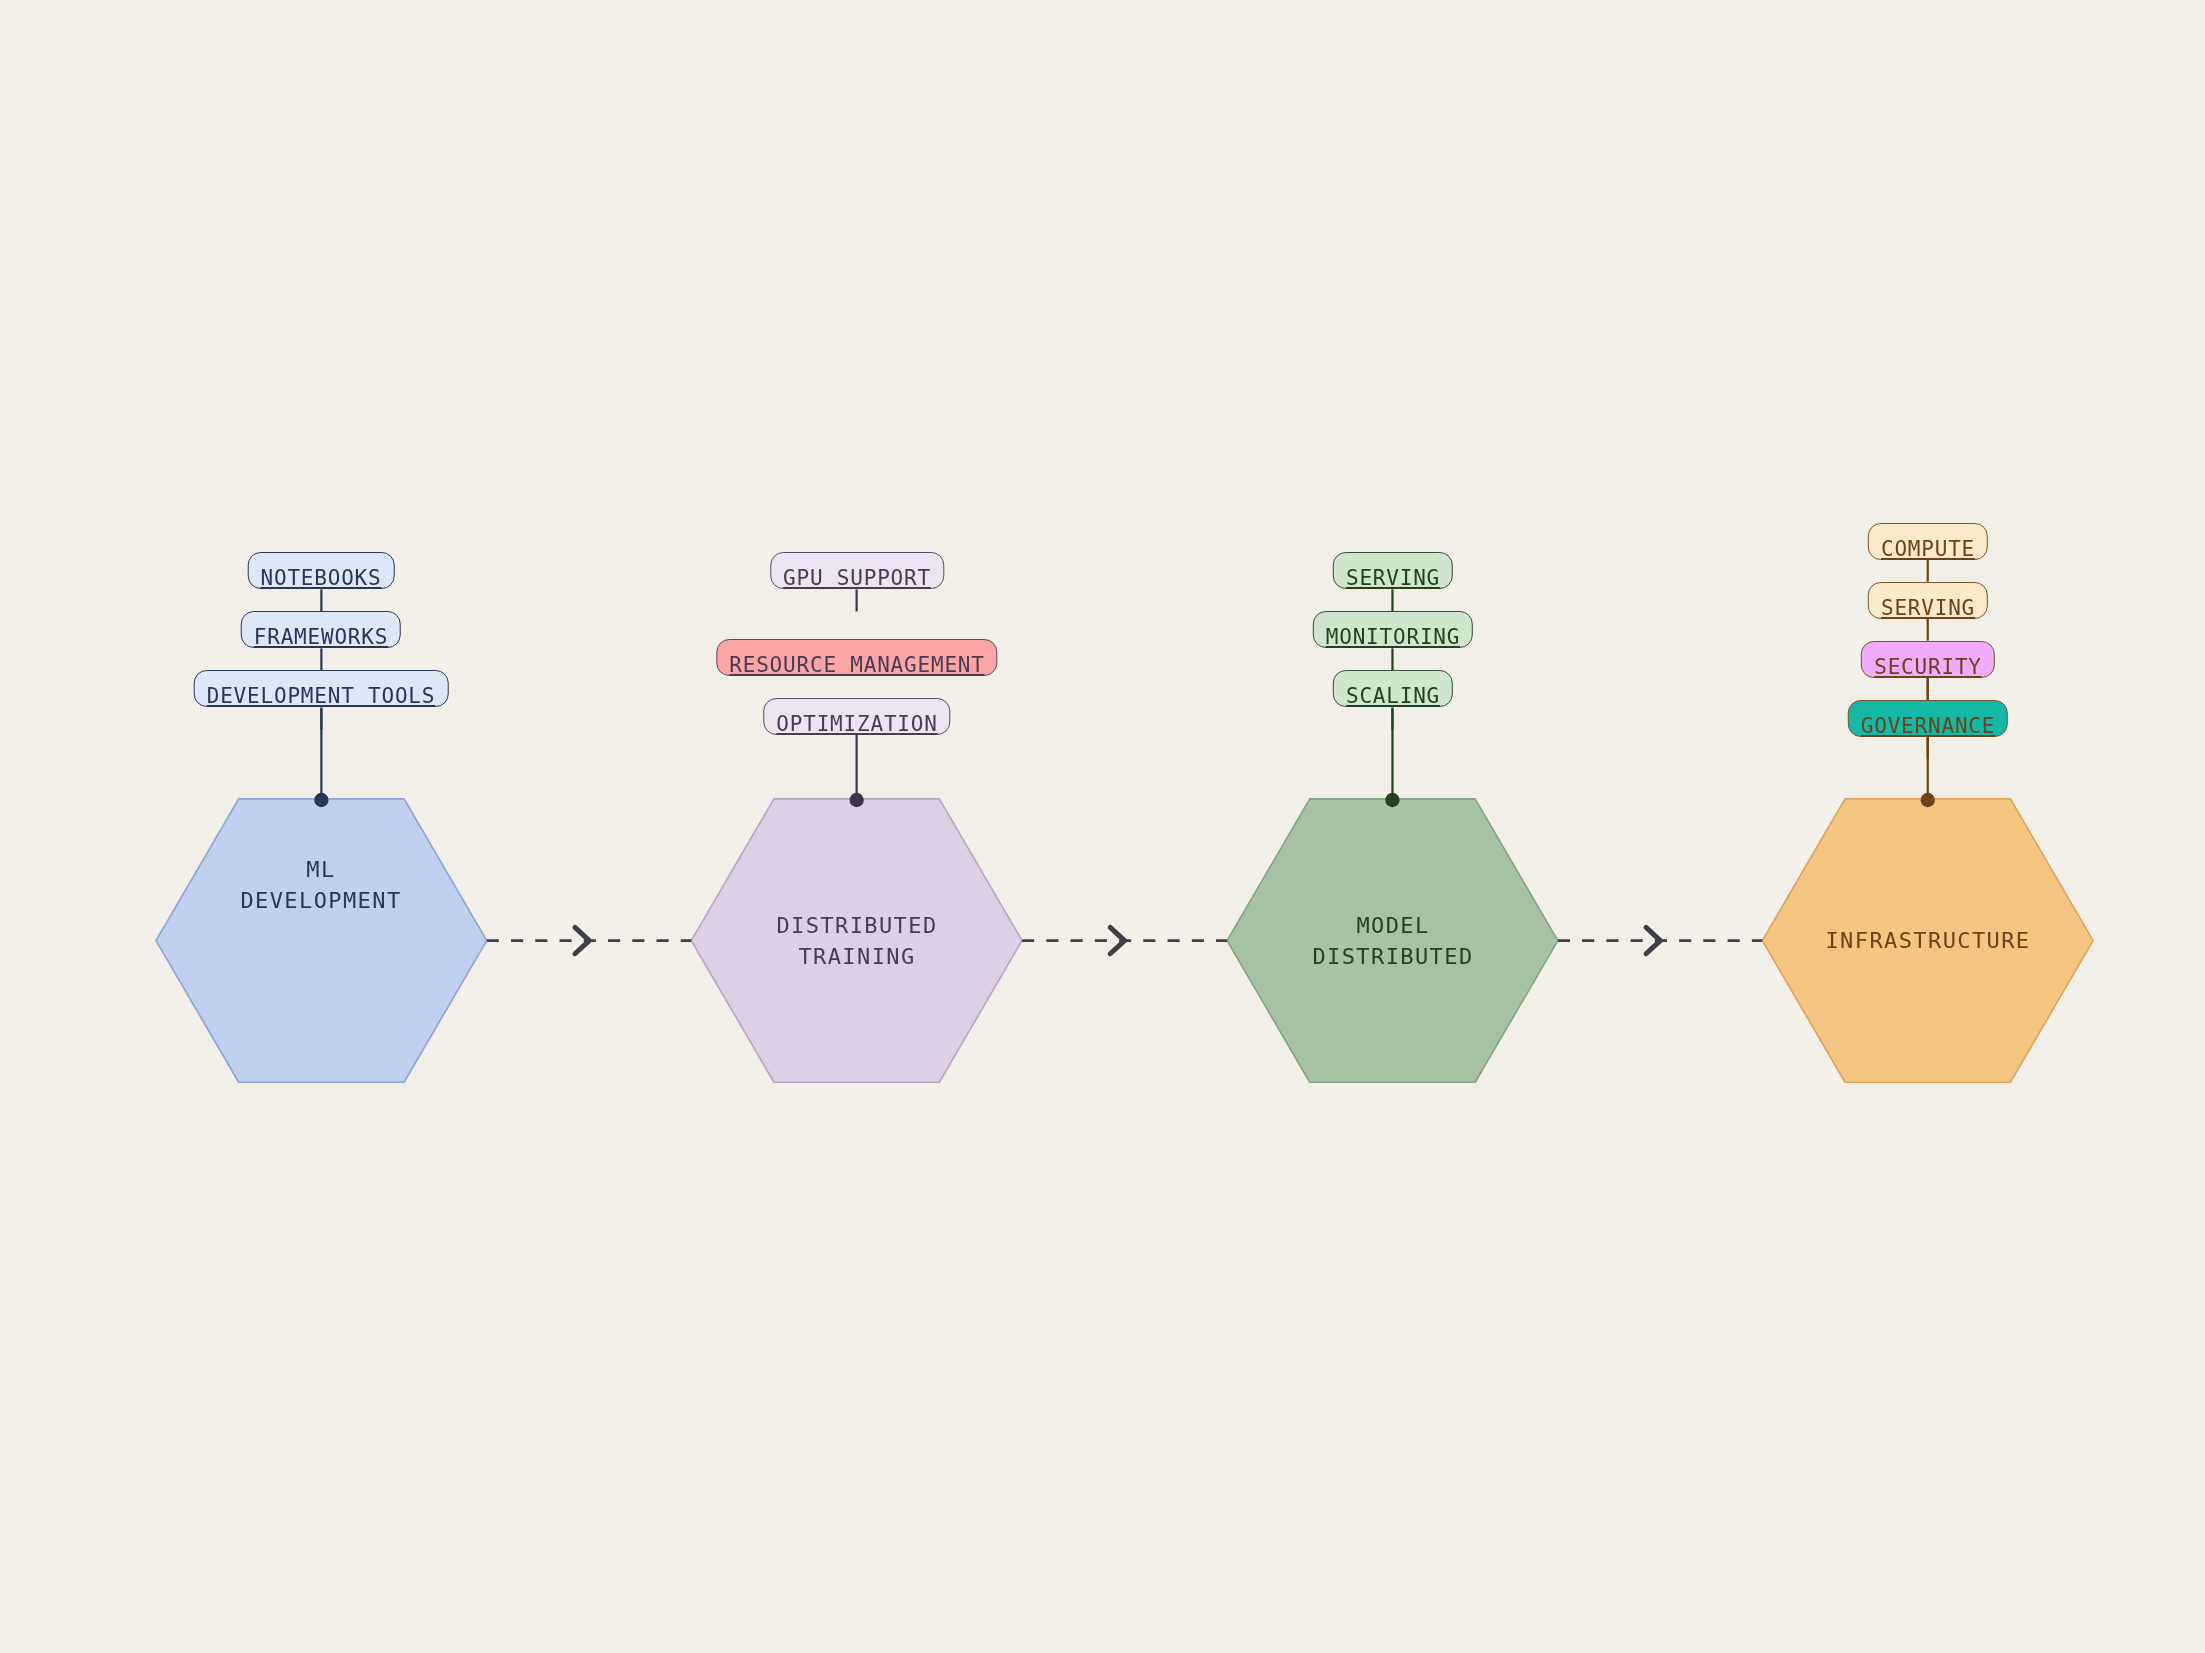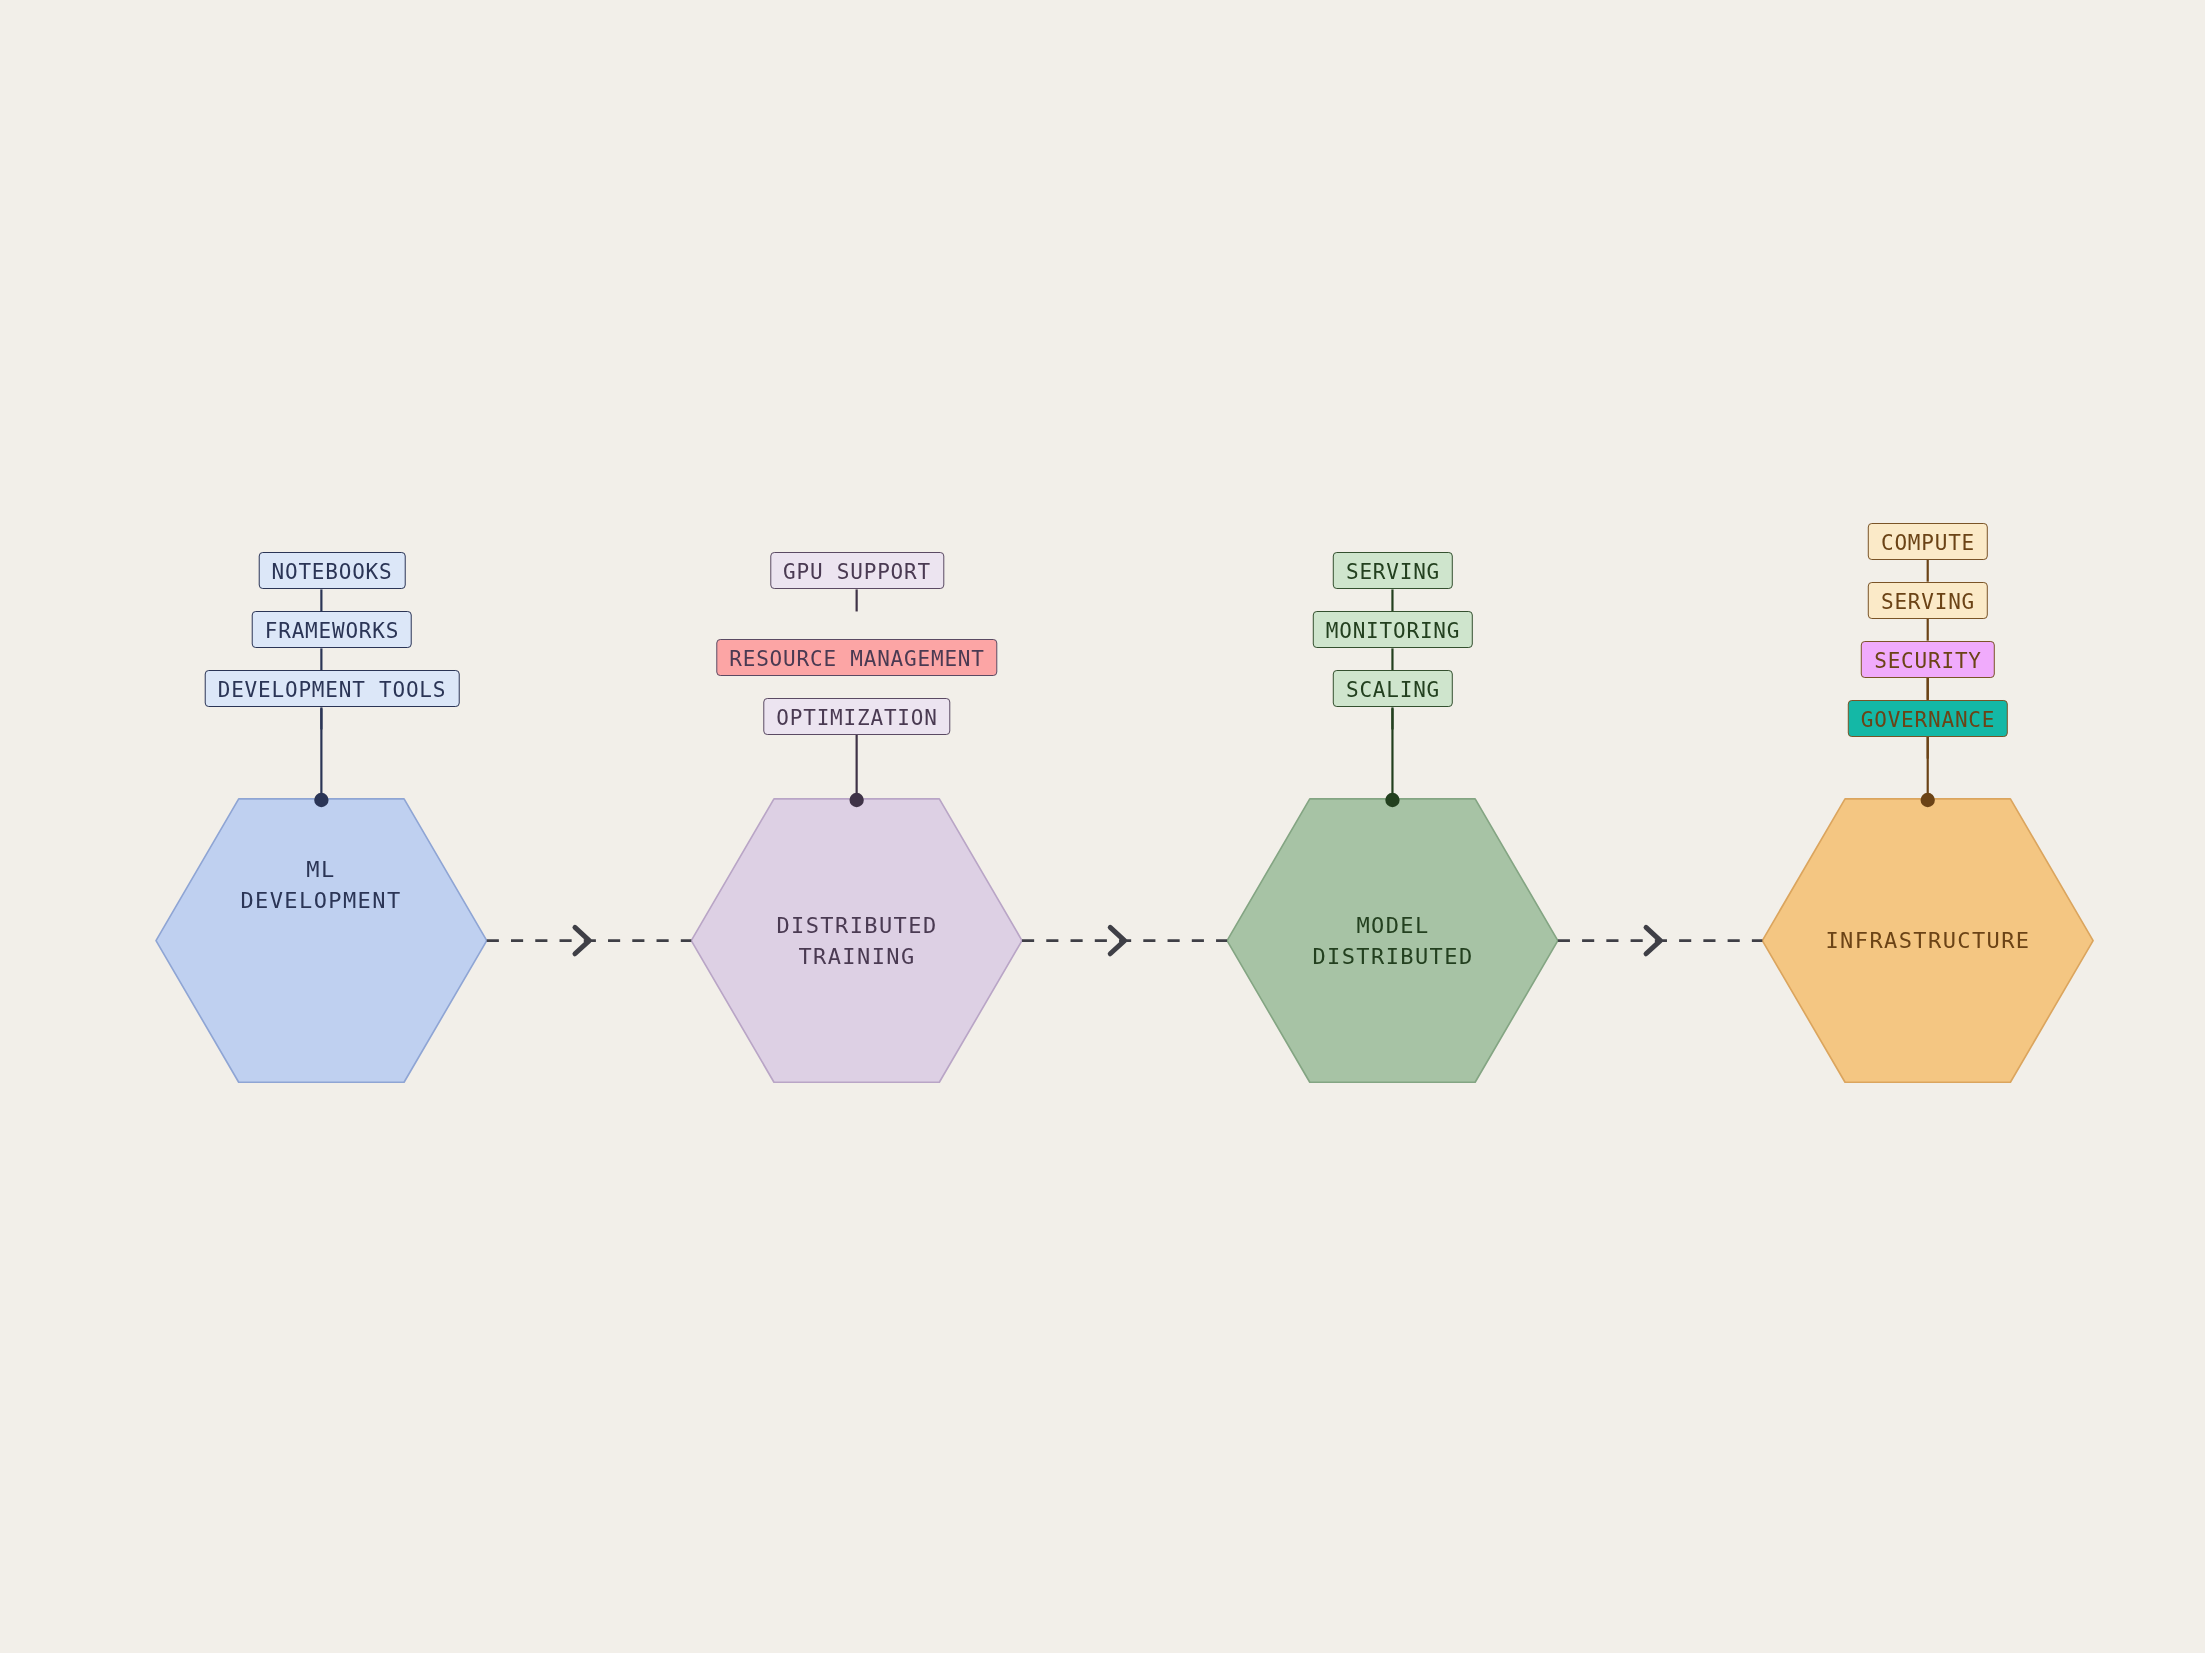--- a/index.html
+++ b/index.html
@@ -34,29 +34,30 @@
     transform: translateX(-50%);
     display: flex;
     flex-direction: column;
     align-items: center;
     gap: 22px;
   }
   .chip {
     box-sizing: border-box;
     height: 37px;
     line-height: 35px;
-    padding: 2px 12px;
-    border-radius: 4px;
+    padding: 8px 12px;
+    border-radius: 13px;
     border-width: 1.7px;
     border-style: solid;
     font-size: 21px;
     letter-spacing: 0.8px;
     white-space: nowrap;
     text-align: center;
     font-family: "DejaVu Sans Mono", "Liberation Mono", monospace;
+    text-decoration: underline;
   }
   
   .hex-label {
     position: absolute;
     left: 0;
     transform: translate(-50%, -50%);
     width: 309px;
     text-align: center;
     font-size: 22px;
     letter-spacing: 1.4px;
@@ -106,21 +107,21 @@
       </g>
     <g id="dot-layer">
         <circle cx="583" cy="1451" r="13" fill="#2b3556"></circle>
         <circle cx="1554" cy="1451" r="13" fill="#3f3347"></circle>
         <circle cx="2526" cy="1451" r="13" fill="#23401f"></circle>
         <circle cx="3497" cy="1451" r="13" fill="#6b4316"></circle>
       </g>
   </svg>
 
   <div id="chip-layer">
-      <div class="chips" style="left: 332px; top: 552px; gap: 22px;">
+      <div class="chips" style="left: 321px; top: 552px; gap: 22px;">
         <div class="chip" style="background: rgb(220, 231, 248); border-color: rgb(43, 53, 86); color: rgb(43, 53, 86);">NOTEBOOKS</div>
         <div class="chip" style="background: rgb(220, 231, 248); border-color: rgb(43, 53, 86); color: rgb(43, 53, 86);">FRAMEWORKS</div>
         <div class="chip" style="background: rgb(220, 231, 248); border-color: rgb(43, 53, 86); color: rgb(43, 53, 86);">DEVELOPMENT TOOLS</div>
       </div>
       <div class="chips" style="left: 857px; top: 552px;">
         <div class="chip" style="background: rgb(236, 228, 240); border-color: rgb(91, 74, 99); color: rgb(74, 58, 82);">GPU SUPPORT</div>
         <div class="chip" style="background: #fca5a5; border-color: rgb(91, 74, 99); color: rgb(74, 58, 82); margin-top: 28px;">RESOURCE MANAGEMENT</div>
         <div class="chip" style="background: rgb(236, 228, 240); border-color: rgb(91, 74, 99); color: rgb(74, 58, 82);">OPTIMIZATION</div>
       </div>
       <div class="chips" style="left: 1393px; top: 552px;">

